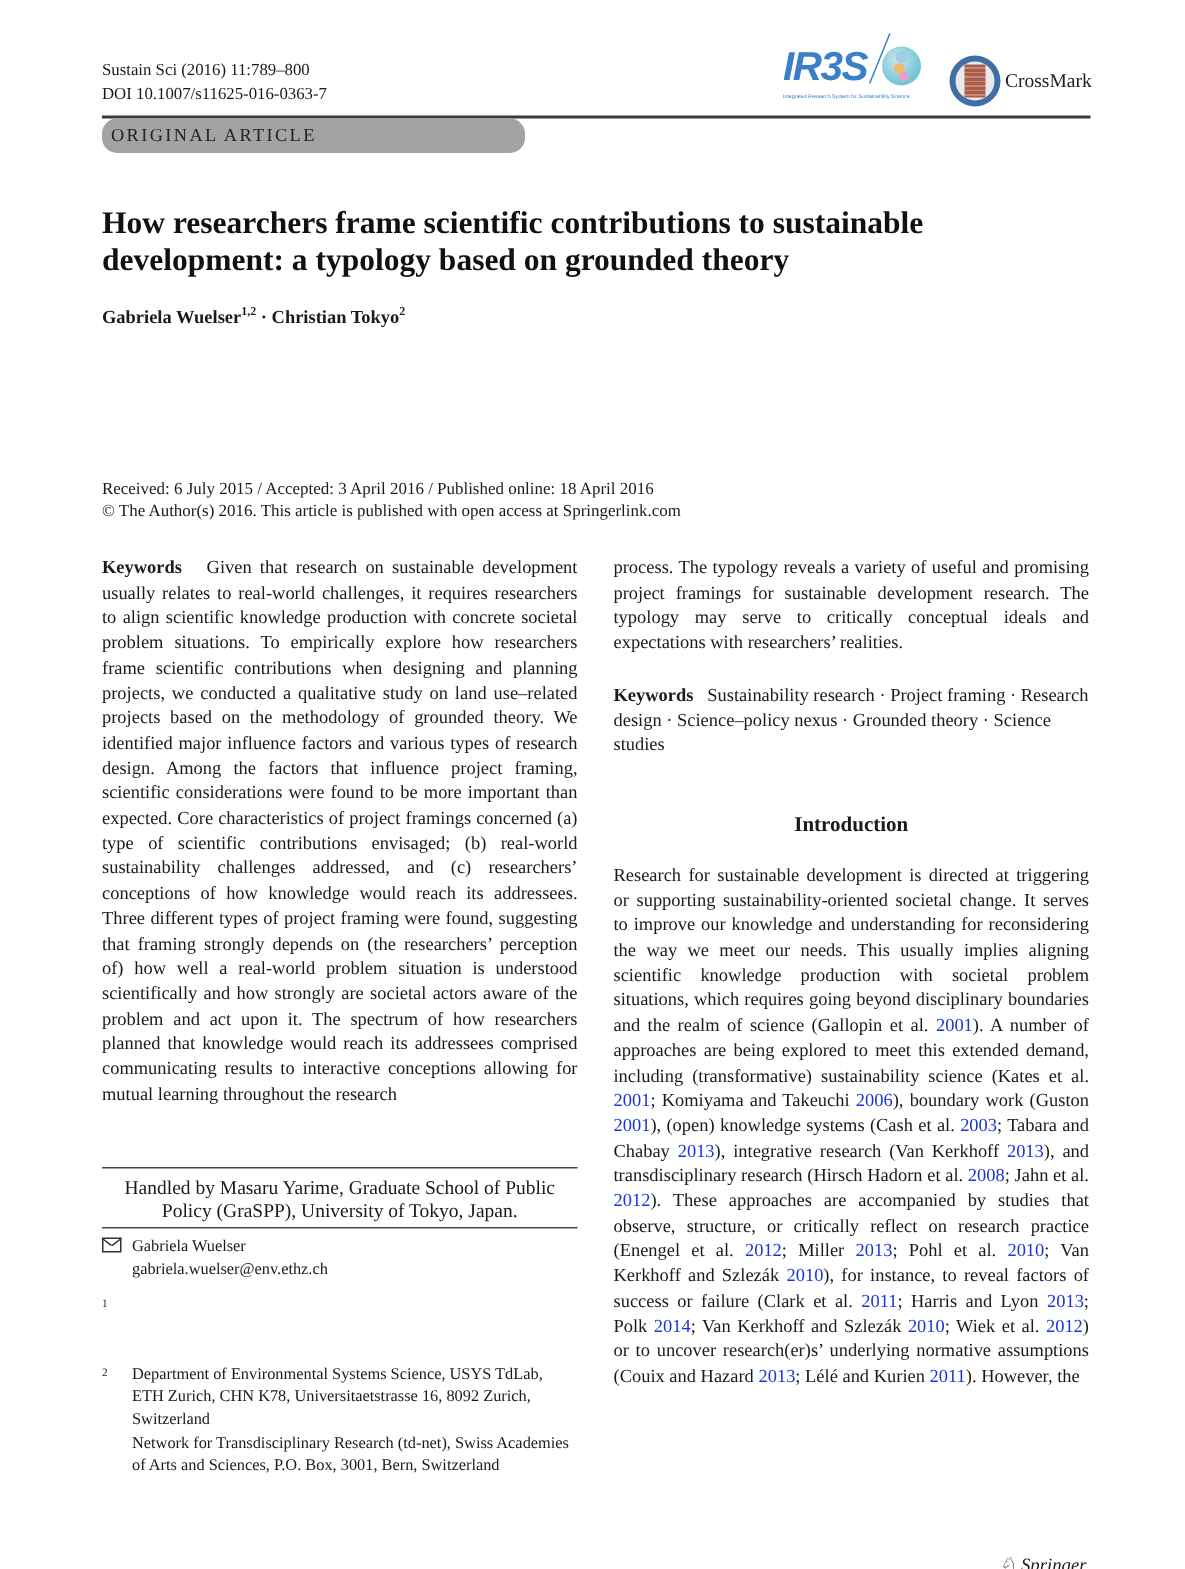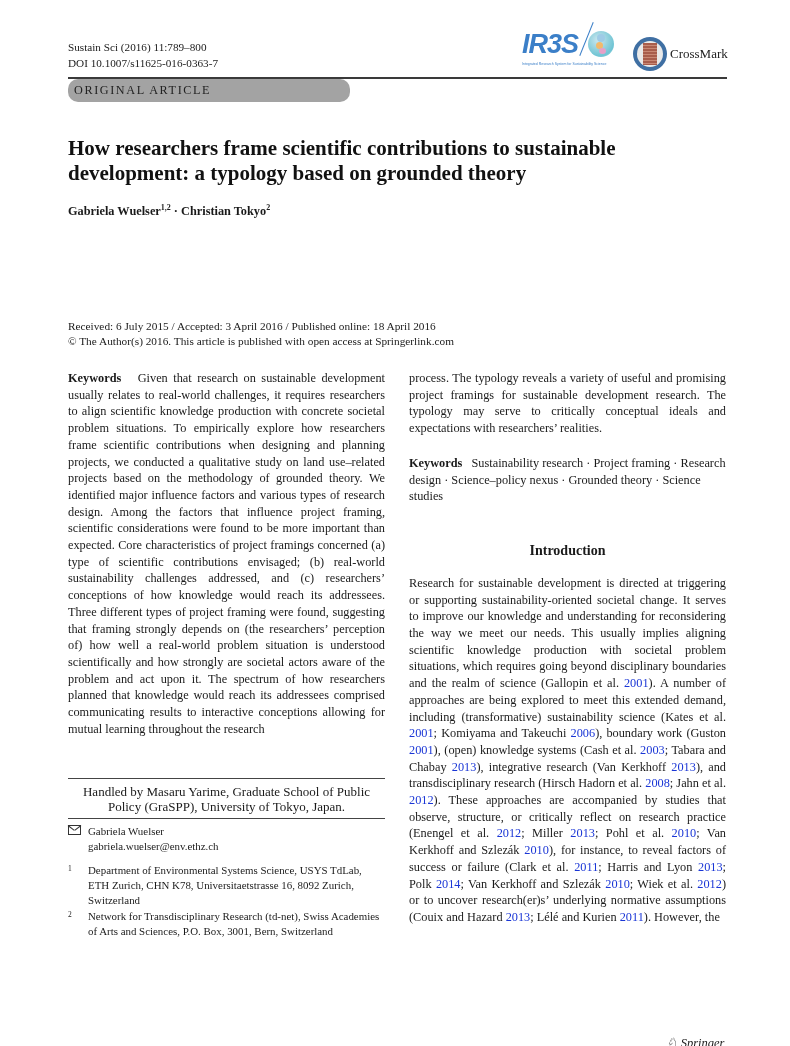--- a/index.html
+++ b/index.html
@@ -41,21 +41,21 @@
   .fn-handled { left: 68px; top: 784px; width: 317px; font-size: 13px; line-height: 15px; text-align: center; }
   .fn-line2 { left: 68px; top: 818px; width: 317px; height: 1px; background: #444; }
   .fn-contact { left: 68px; top: 824px; font-size: 10.9px; line-height: 15px; }
   .fn-contact .env { position: absolute; left: 0; top: 1px; width: 11px; height: 8px; border: 1px solid #333; }
   .fn-contact .env::before, .fn-contact .env::after { content: ""; position: absolute; top: -1px; width: 8px; height: 1px; background: #333; }
   .fn-contact .env::before { left: -1px; transform-origin: left; transform: rotate(38deg); }
   .fn-contact .env::after { right: -1px; transform-origin: right; transform: rotate(-38deg); }
   .fn-contact .txt { margin-left: 20px; }
   .aff { left: 68px; width: 317px; font-size: 10.9px; line-height: 15px; }
   .aff .num { position: absolute; left: 0; top: -2px; font-size: 7.5px; }
-  .aff .txt { margin-left: 20px; }
+  .aff .txt { margin-left: 20px; margin-top: 46px; }
   .springer { left: 666px; top: 1035px; font-size: 12.5px; font-style: italic; }
   .springer .horse { font-size: 13px; margin-right: 3px; }
 </style>
 </head>
 <body>
 
 <div class="abs journal">
   <div>Sustain Sci (2016) 11:789–800</div>
   <div>DOI 10.1007/s11625-016-0363-7</div>
 </div>

